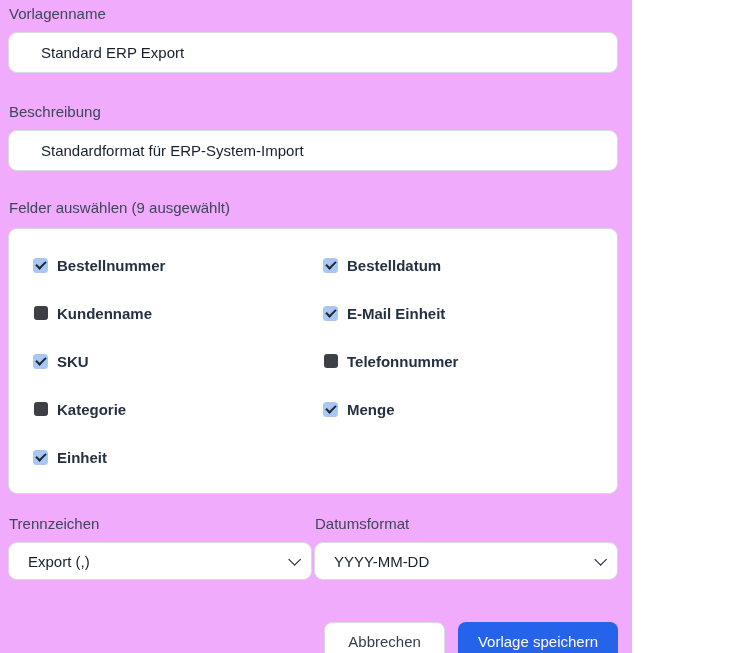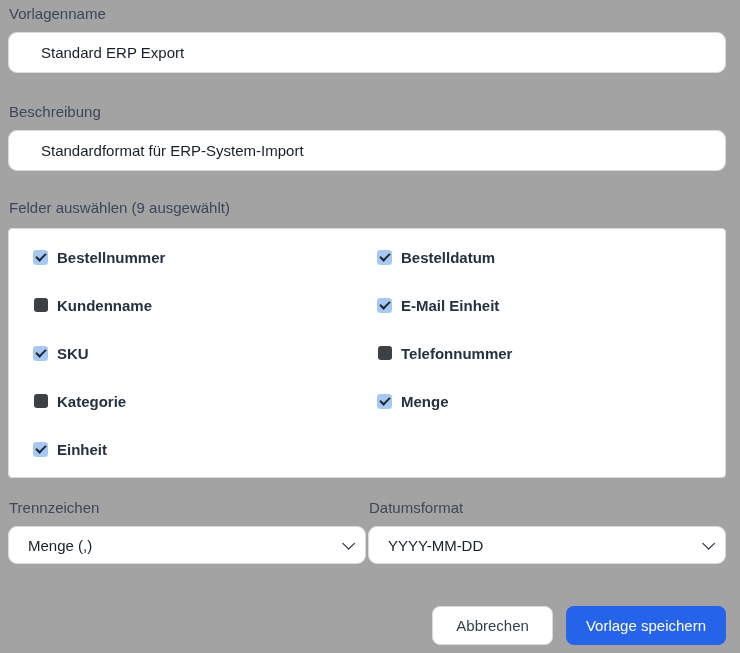--- a/index.html
+++ b/index.html
@@ -2,25 +2,25 @@
 <html style="--primary: #2563eb; --cb-checked-fill: #a7c8f2; --cb-check: #1d2838; --cb-unchecked-fill: #3d4045;"><head>
 <meta charset="utf-8">
 <style>
   * { margin: 0; padding: 0; box-sizing: border-box; }
   html, body { background: #ffffff; }
   body {
     font-family: "Liberation Sans", "DejaVu Sans", sans-serif;
     color: #1f2937;
   }
   .page {
-    width: 740px;
+    width: 632px;
     height: 653px;
     padding: 4px 14px 0 8px;
     overflow: hidden;
-    background: #a3a3a3;
+    background: #f0abfc;
   }
   .field-label-top {
     font-size: 15px;
     color: #3d4758;
     margin: 0 0 9px 1px;
     line-height: 19px;
   }
   .mt-section { margin-top: 29px; }
   .mt-section2 { margin-top: 27px; }
   .text-input {
@@ -32,22 +32,22 @@
     font-size: 15px;
     font-family: "Liberation Sans", "DejaVu Sans", sans-serif;
     color: #16202c;
     background: #ffffff;
     outline: none;
     display: block;
   }
   .field-box {
     margin-top: 11px;
     border: 1px solid #d6dae0;
-    border-radius: 4px;
-    padding: 4px 24px;
+    border-radius: 9px;
+    padding: 12px 24px;
     display: grid;
     grid-template-columns: 1fr 1fr;
     column-gap: 20px;
     background: #ffffff;
   }
   .field-item {
     display: flex;
     align-items: center;
     gap: 9px;
     height: 48px;
@@ -201,21 +201,21 @@
       <div class="field-item">
         <span class="cb checked"></span>
         <span class="field-item-label">Einheit</span>
       </div>
     </div>
 
   <div class="selects-row">
     <div class="select-col">
       <div class="field-label-top" style="margin-top:0">Trennzeichen</div>
       <div class="select-box">
-        <span class="select-value">Menge (,)</span>
+        <span class="select-value">Export (,)</span>
         <span class="chevron"></span>
       </div>
     </div>
     <div class="select-col">
       <div class="field-label-top" style="margin-top:0">Datumsformat</div>
       <div class="select-box">
         <span class="select-value">YYYY-MM-DD</span>
         <span class="chevron"></span>
       </div>
     </div>

